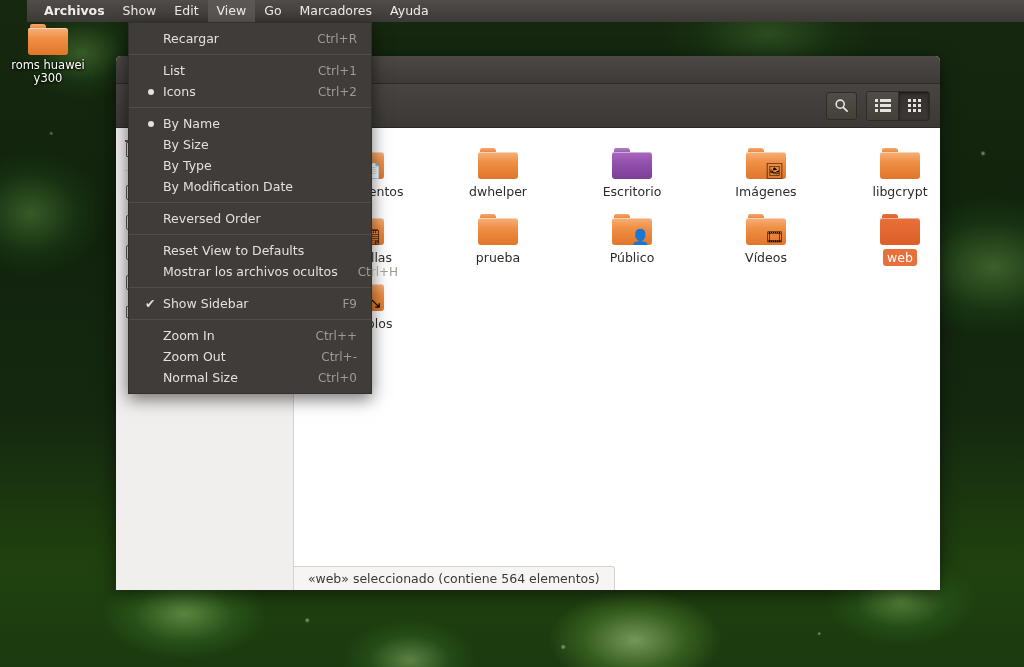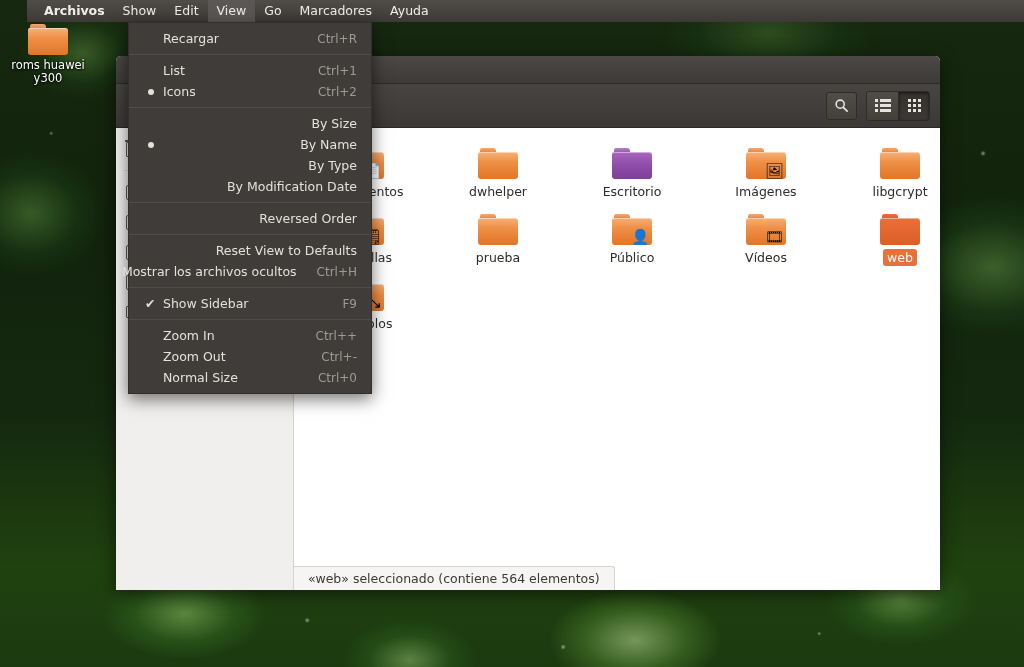--- a/index.html
+++ b/index.html
@@ -176,21 +176,21 @@
 
   
   #viewmenu{
     position:absolute; left:128px; top:22px; width:244px;
     background:#3f3c39; border:1px solid #32302d;
     box-shadow:0 5px 16px rgba(0,0,0,.55);
     padding:5px 0; z-index:50; color:#e4e1dc;
   }
   .mi{
     position:relative; height:21px; display:flex; align-items:center;
-    padding:0 14px 0 34px; font-size:12.5px; white-space:nowrap;justify-content:flex-end;
+    padding:0 14px 0 34px; font-size:12.5px; white-space:nowrap;
   }
   .mi .sc{ margin-left:auto; color:#9e9a95; font-size:12px; padding-left:20px; }
   .mi .mark{ position:absolute; left:16px; color:#e4e1dc; }
   .mi .radio{ position:absolute; left:19px; width:6px; height:6px; border-radius:50%; background:#e4e1dc; }
   .msep{ height:1px; background:#504d49; margin:5px 0; }
 </style>
 </head>
 <body>
 
 <div id="wallpaper"></div>
@@ -408,25 +408,25 @@
   </div>
   <div class="mi">
     <span class="radio"></span>
     <span>Icons</span>
     <span class="sc">Ctrl+2</span>
   </div>
 
   <div class="msep"></div>
 
   <div class="mi">
-    <span>By Size</span>
-  </div>
-  <div class="mi">
     <span class="radio"></span>
     <span>By Name</span>
+  </div>
+  <div class="mi">
+    <span>By Size</span>
   </div>
   <div class="mi">
     <span>By Type</span>
   </div>
   <div class="mi">
     <span>By Modification Date</span>
   </div>
 
   <div class="msep"></div>
 

